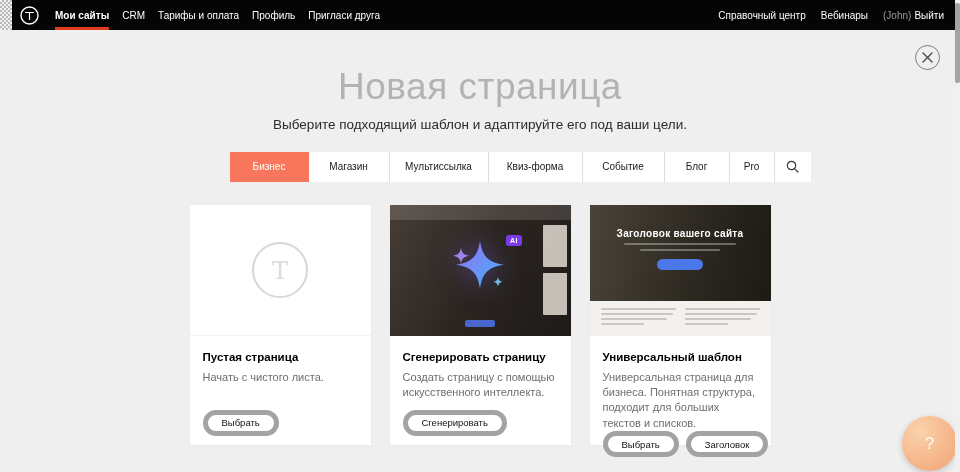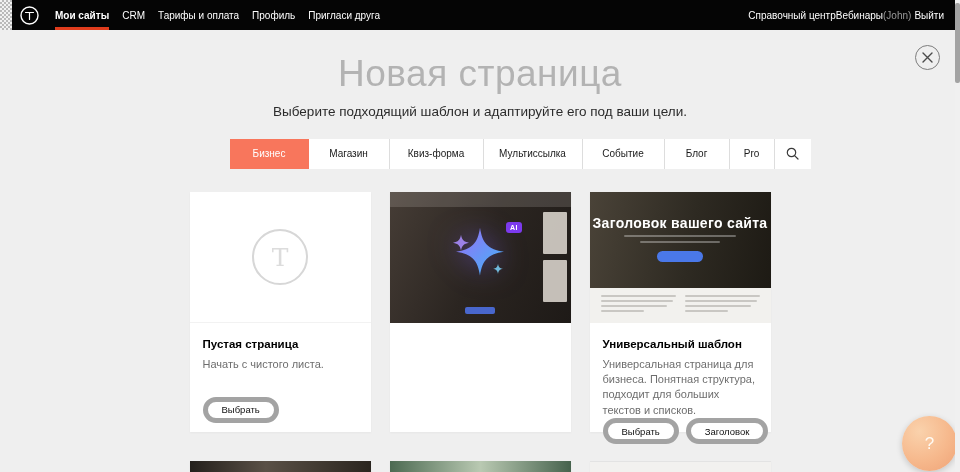--- a/index.html
+++ b/index.html
@@ -26,36 +26,36 @@
     background:repeating-conic-gradient(#b9b9b9 0% 25%, #f1f1f1 0% 50%) 0 0/4px 4px;
     margin-right:8px;
     flex:none;
   }
   .logo-circle {
     width:19px; height:19px; flex:none;
     margin-right:16px;
     display:flex; align-items:center; justify-content:center;
   }
   .nav-left { display:flex; align-items:center; gap:13px; height:30px; }
-  .nav-right { margin-left:auto; display:flex; align-items:center; padding-right:16px; height:30px; }
+  .nav-right { margin-left:auto; display:flex; align-items:center; gap:15px; padding-right:16px; height:30px; }
   .nav-item {
     position:relative; height:30px;
     display:flex; align-items:center; gap:3px;
     cursor:pointer; white-space:nowrap;
   }
   .nav-item.active { font-weight:bold;align-items:center; }
   .nav-underline {
     position:absolute; left:0; right:0; bottom:0; height:3px;
     background:#e03c1c;
   }
   .user-name { color:#9a9a9a; }
 
   
   .page-title {
-    margin-top:23px;
+    margin-top:36px;
     text-align:center;
     font-size:37px;
     font-weight:400;
     letter-spacing:0.5px;
     color:#b3b3b3;
     line-height:1.15;
   }
   .page-subtitle {
     margin-top:8px;
     text-align:center;
@@ -126,21 +126,21 @@
   .star-wrap { position:absolute; left:50%; top:50%; transform:translate(-50%,-52%);
     filter:drop-shadow(0 0 14px rgba(130,100,255,0.55)); }
   .ai-badge { position:absolute; left:calc(50% + 26px); top:30px;
     background:#7c3aed; color:#fff; font-size:7px; font-weight:bold;
     padding:2px 4px; border-radius:3px; letter-spacing:0.5px; }
 
   
   .p3-dark { height:96px;
     background:linear-gradient(100deg,#4a4338 0%,#2e2a22 55%,#1d1a14 100%);
     text-align:center; padding-top:23px; }
-  .p3-heading { color:#fff; font-size:14px; font-weight:bold; letter-spacing:0.3px; }
+  .p3-heading { color:#fff; font-size:10px; font-weight:bold; letter-spacing:0.3px; }
   .p3-line { height:2px; background:rgba(255,255,255,0.32); margin:4px auto 0; border-radius:1px; }
   .p3-line.l1 { width:112px; } .p3-line.l2 { width:80px; }
   .p3-btn { width:46px; height:11px; background:#4a78e8; border-radius:5.5px; margin:8px auto 0; }
   .p3-light { height:35px; background:#f2f1ee; padding:7px 11px; display:flex; gap:9px; }
   .p3-col { flex:1; }
   .tline { height:2px; background:#c9c7c3; margin-bottom:3px; border-radius:1px; }
   .tline:nth-child(1){width:100%}.tline:nth-child(2){width:96%}
   .tline:nth-child(3){width:88%}.tline:nth-child(4){width:58%}
 
   
@@ -217,22 +217,22 @@
 
 <button class="close-btn">
   <svg width="11" height="11" viewBox="0 0 11 11">
     <path d="M1 1 L10 10 M10 1 L1 10" stroke="#4a4a4a" stroke-width="1.4" stroke-linecap="round"></path>
   </svg>
 </button>
 
 <div class="tabs">
   <div class="tab t0 active">Бизнес</div>
   <div class="tab t1">Магазин</div>
+  <div class="tab t2">Мультиссылка</div>
   <div class="tab t3">Квиз-форма</div>
-  <div class="tab t2">Мультиссылка</div>
   <div class="tab t4">Событие</div>
   <div class="tab t5">Блог</div>
   <div class="tab t6">Pro</div>
   <div class="tab t7">
     <svg width="13" height="13" viewBox="0 0 13 13">
       <circle cx="5.5" cy="5.5" r="4.2" fill="none" stroke="#3a3a3a" stroke-width="1.2"></circle>
       <path d="M8.8 8.8 L12 12" stroke="#3a3a3a" stroke-width="1.2" stroke-linecap="round"></path>
     </svg>
   </div>
 </div>
@@ -269,20 +269,27 @@
               <stop offset="1" stop-color="#3fb6f6"></stop>
             </linearGradient>
           </defs>
           <path d="M32 6 C34.5 22 40 27.5 56 30 C40 32.5 34.5 38 32 54 C29.5 38 24 32.5 8 30 C24 27.5 29.5 22 32 6 Z" fill="url(#starGrad)"></path>
           <path d="M13 13 C13.9 18.2 15.8 20.1 21 21 C15.8 21.9 13.9 23.8 13 29 C12.1 23.8 10.2 21.9 5 21 C10.2 20.1 12.1 18.2 13 13 Z" fill="#a78bfa" opacity="0.9"></path>
           <path d="M50 42 C50.6 45.4 51.8 46.6 55.2 47.2 C51.8 47.8 50.6 49 50 52.4 C49.4 49 48.2 47.8 44.8 47.2 C48.2 46.6 49.4 45.4 50 42 Z" fill="#7dd3fc" opacity="0.85"></path>
         </svg>
       </div>
       <div class="ai-badge">AI</div>
     </div>
+    <div class="card-body">
+      <h3>Сгенерировать страницу</h3>
+      <p>Создать страницу с помощью искусственного интеллекта.</p>
+      <div class="btn-row">
+        <button class="btn">Сгенерировать</button>
+      </div>
+    </div>
   </div>
 
   <div class="card">
     <div class="card-img">
       <div class="p3-dark">
         <div class="p3-heading">Заголовок вашего сайта</div>
         <div class="p3-line l1"></div>
         <div class="p3-line l2"></div>
         <div class="p3-btn"></div>
       </div>

